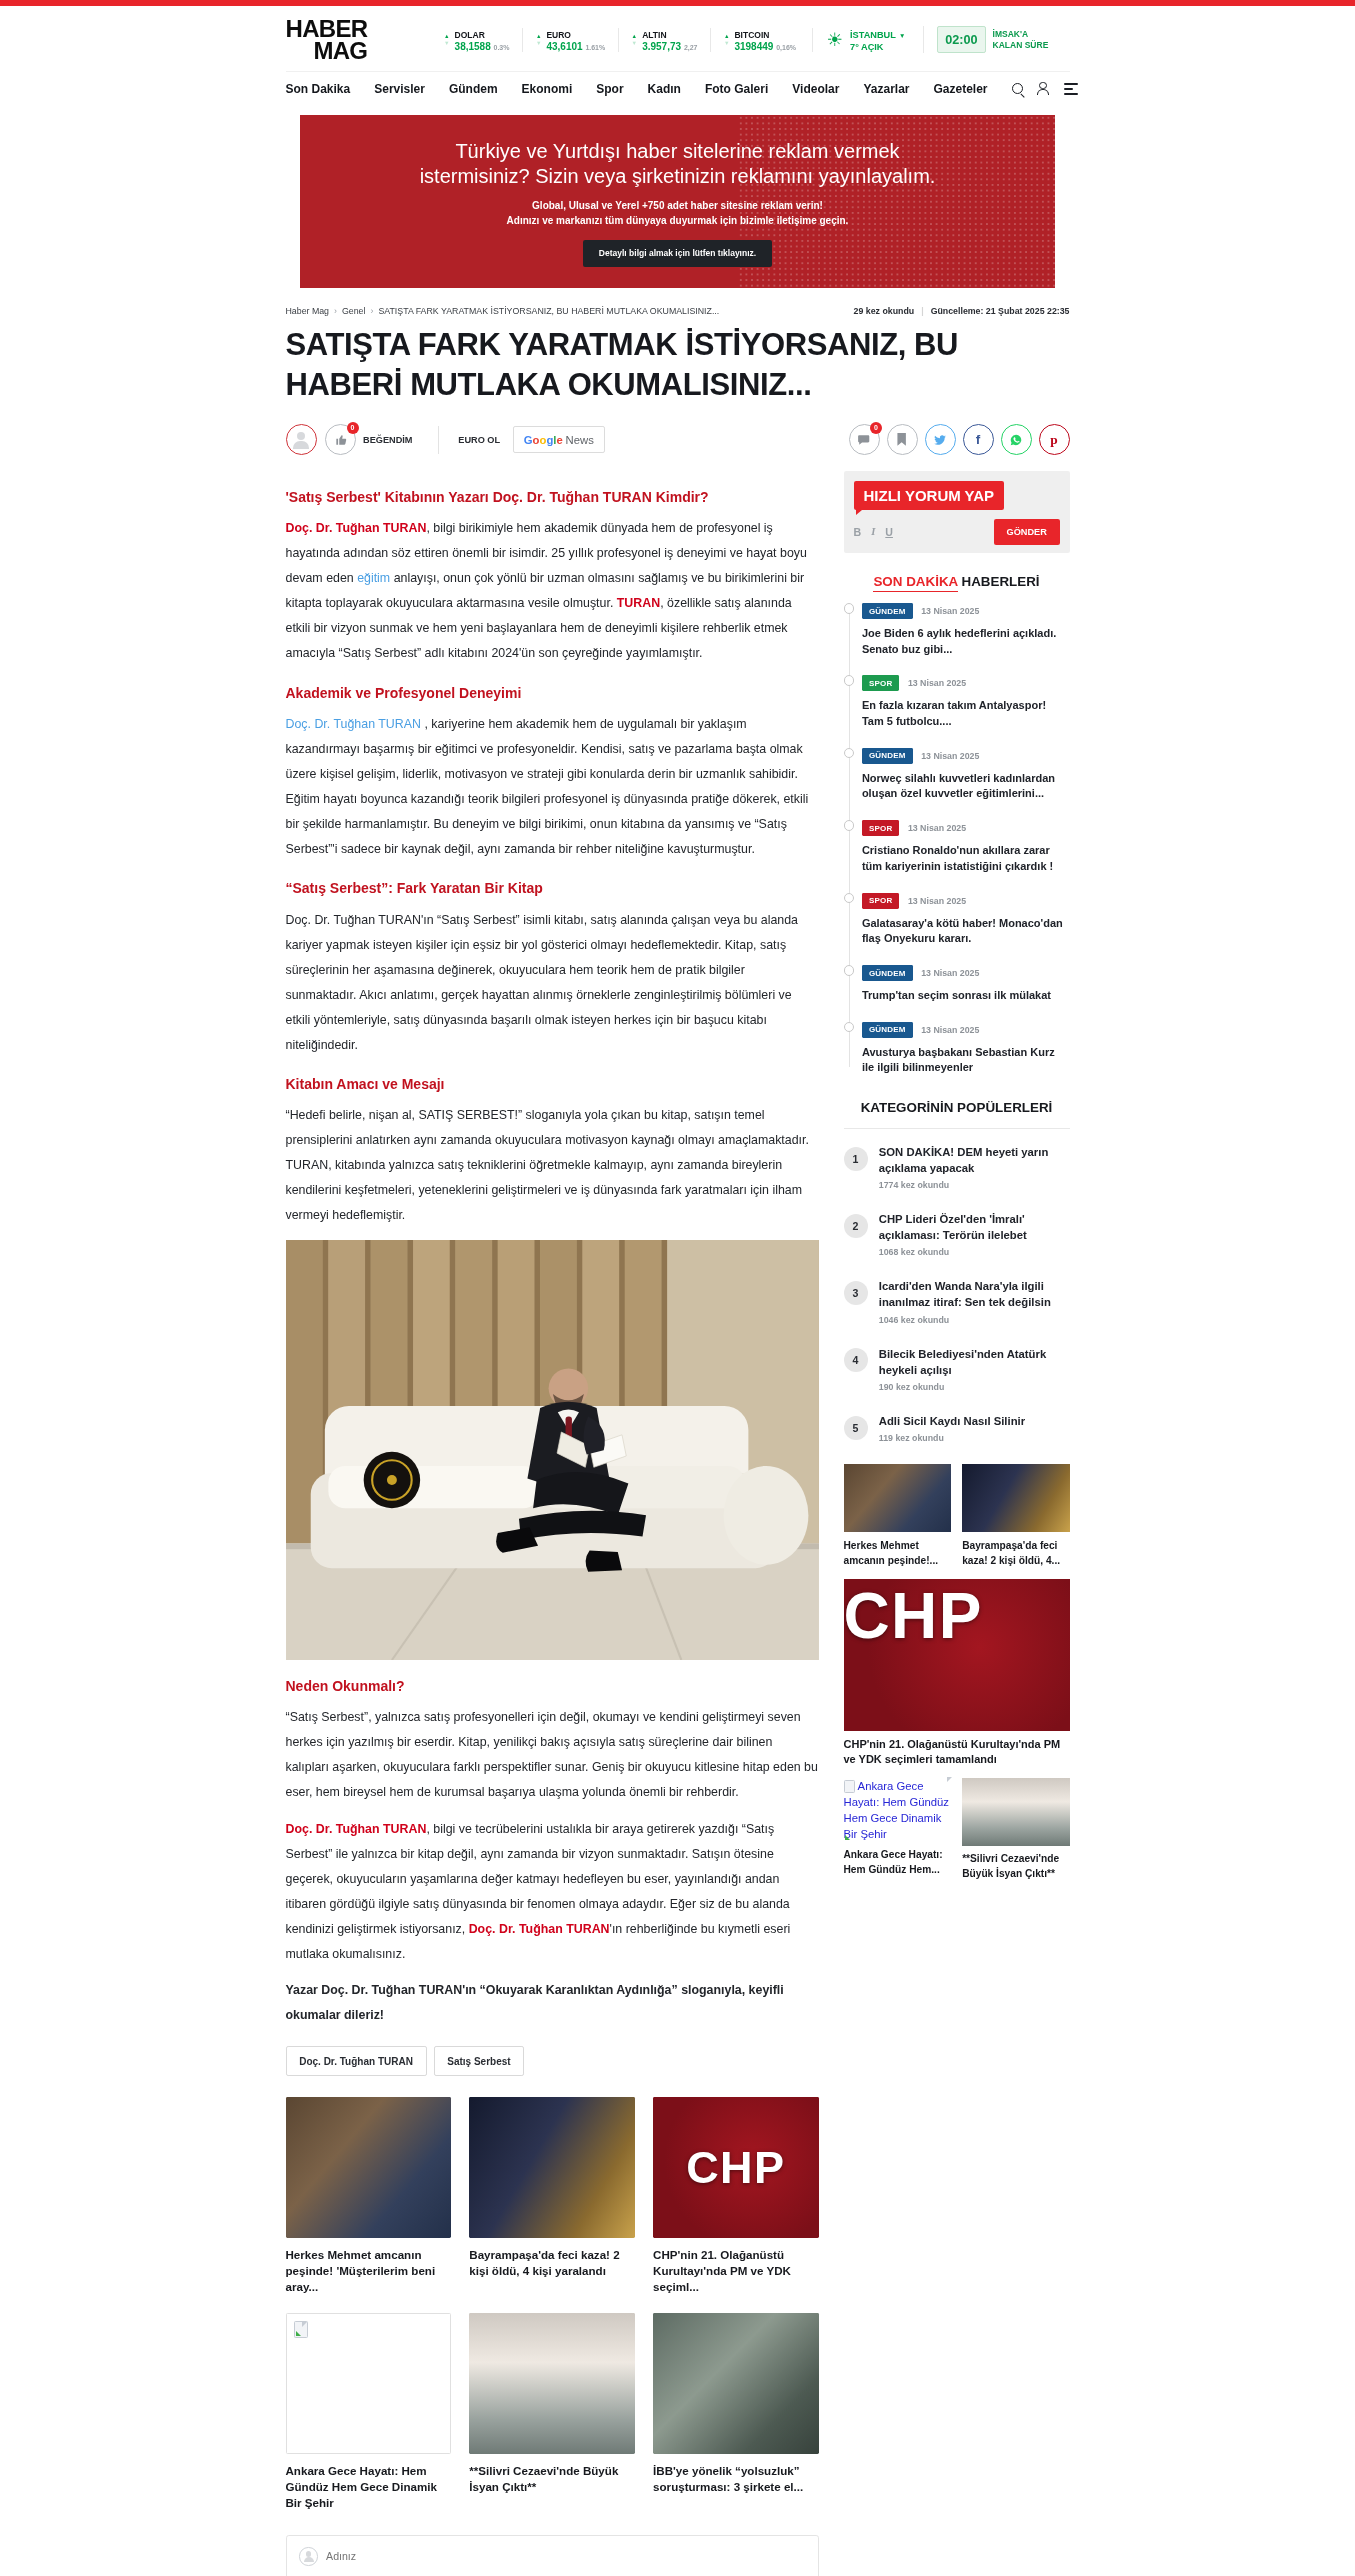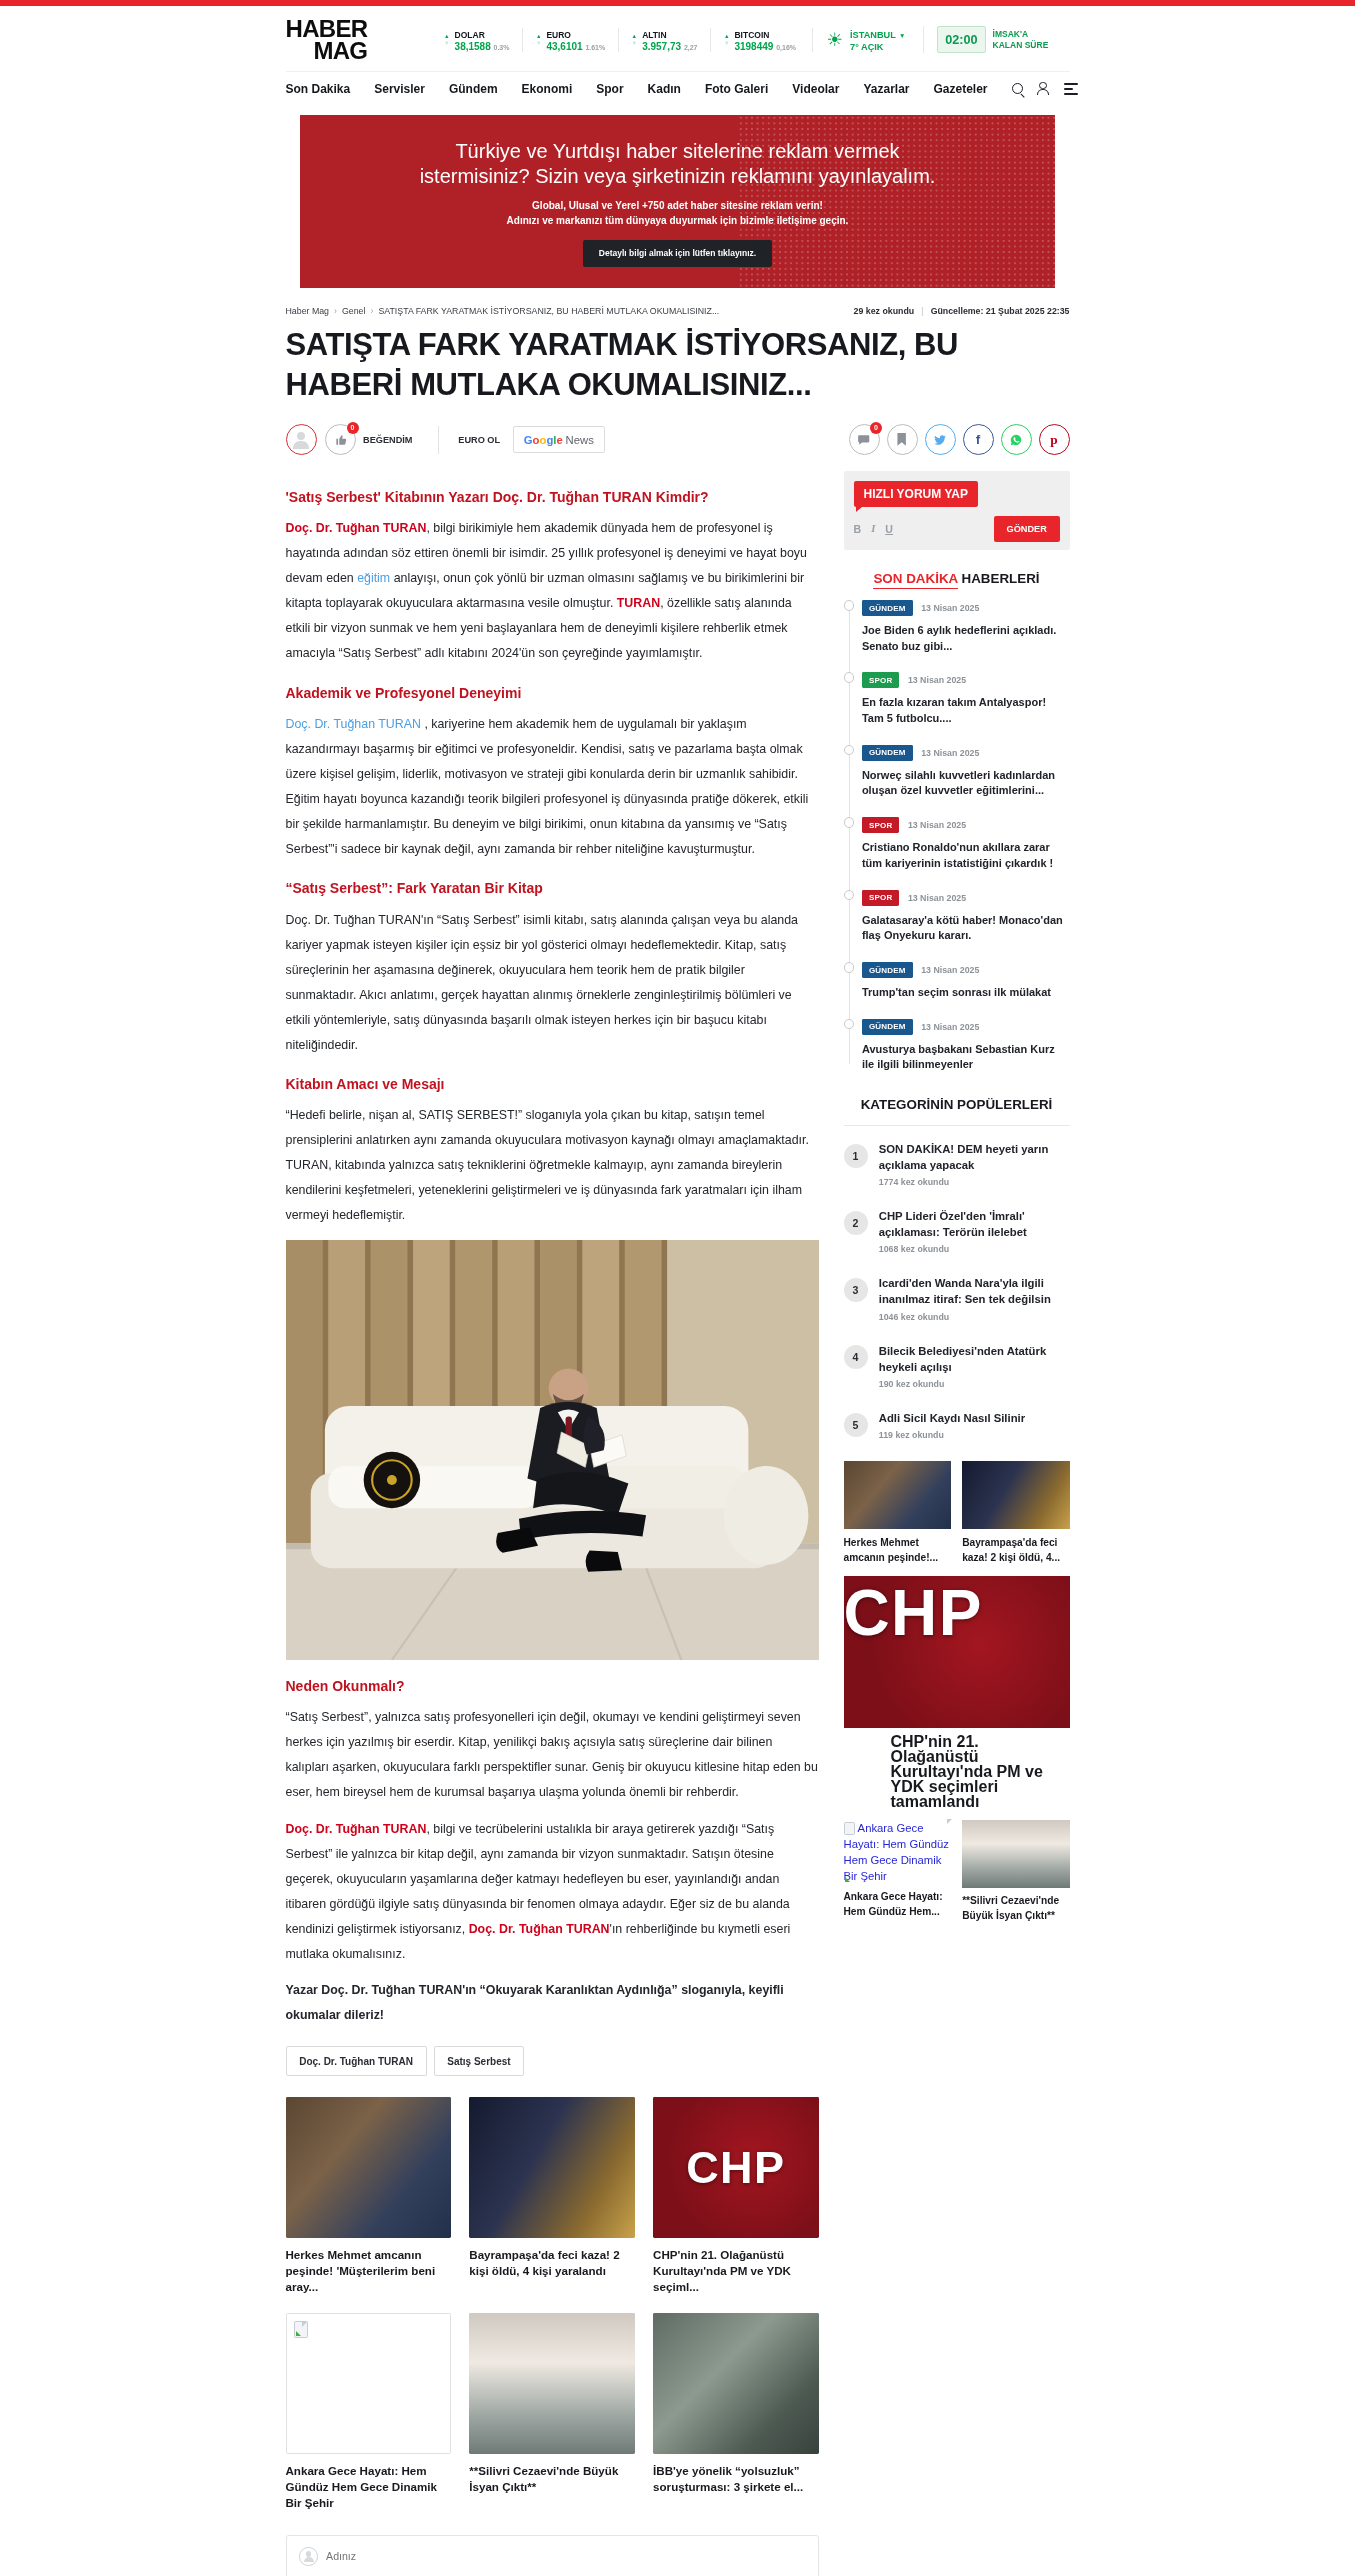--- a/index.html
+++ b/index.html
@@ -115,21 +115,21 @@
   .cf-name input { border:none; outline:none; font-size:10.6px; color:#333; width:100%; font-family:inherit; }
   .cf-text { background:#fafafa; padding:12.7px; min-height:120px; position:relative; border-bottom:0.7px solid #e9e9e9; }
   .cf-text textarea { width:100%; height:85px; background:transparent; border:none; outline:none; resize:none; font-size:11.3px; color:#333; font-family:inherit; }
   .fmt { color:#9aa0a6; font-size:10.6px; font-weight:700; cursor:pointer; }
   .fmt.i { font-style:italic; font-family:"Liberation Serif", serif; }
   .fmt.u { text-decoration:underline; }
 
   
   .sidebar { width:226px; flex:none; }
   .quick { background:#efefef; border-radius:2.1px; padding:0 0 0 0; margin-bottom:21px; }
-  .quick-tag { display:inline-block; background:#e8252a; color:#fff; font-size:12px; font-weight:800; padding:6.4px 10px; border-radius:2.1px; margin:10px 0 0 10px; position:relative; }
+  .quick-tag { display:inline-block; background:#e8252a; color:#fff; font-size:15px; font-weight:800; padding:6.4px 10px; border-radius:2.1px; margin:10px 0 0 10px; position:relative; }
   .quick-tag::after { content:""; position:absolute; left:2.8px; bottom:-5px; border-top:5.6px solid #e8252a; border-right:6.4px solid transparent; }
   .quick-text { padding:11.3px 10px 21px 10px; border-bottom:0.7px solid #e0e0e0; }
   .quick-text textarea { width:100%; height:42px; border:none; outline:none; background:transparent; resize:none; font-size:11.3px; color:#555; font-family:inherit; }
   .quick-bar { display:flex; align-items:center; padding:8.5px 10px; gap:10px; }
   .btn-red { margin-left:auto; background:#e8252a; color:#fff; font-weight:800; font-size:9.2px; padding:7.8px 12.7px; border-radius:2.1px; border:none; cursor:pointer; font-family:inherit; }
 
   .sb-head { text-align:center; font-size:13.4px; font-weight:800; margin:4.2px 0 14px 0; color:#17191e; }
   .sb-head .red-u { color:#e8252a; border-bottom:1.4px solid #e8252a; padding-bottom:2.1px; }
   .timeline { position:relative; padding-left:18.4px; }
   .timeline::before { content:""; position:absolute; left:5px; top:5.6px; bottom:8.5px; width:1.4px; background:#e3e3e3; }
@@ -546,21 +546,21 @@
         <div>
           <span class="mini-thumb ph-mehmet"></span>
           <div class="mini-title">Herkes Mehmet amcanın peşinde!...</div>
         </div>
         <div>
           <span class="mini-thumb ph-kaza"></span>
           <div class="mini-title">Bayrampaşa'da feci kaza! 2 kişi öldü, 4...</div>
         </div>
         <div class="mini-wide">
           <span class="mini-thumb ph-chp"><span>CHP</span></span>
-          <div class="mini-title" style="font-size:16px;margin-left:47px;">CHP'nin 21. Olağanüstü Kurultayı'nda PM ve YDK seçimleri tamamlandı</div>
+          <div class="mini-title" style="font-size:11px;">CHP'nin 21. Olağanüstü Kurultayı'nda PM ve YDK seçimleri tamamlandı</div>
         </div>
         <div>
           <div class="alt-wrap">
             <span class="broken-ic"></span><span class="blue-alt">Ankara Gece Hayatı: Hem Gündüz Hem Gece Dinamik Bir Şehir</span>
           </div>
           <div class="mini-title">Ankara Gece Hayatı: Hem Gündüz Hem...</div>
         </div>
         <div>
           <span class="mini-thumb ph-silivri"></span>
           <div class="mini-title">**Silivri Cezaevi'nde Büyük İsyan Çıktı**</div>

